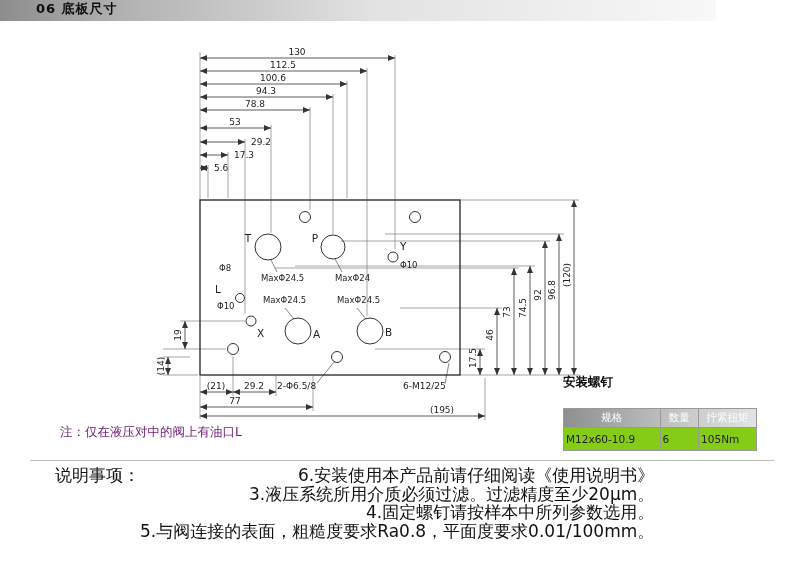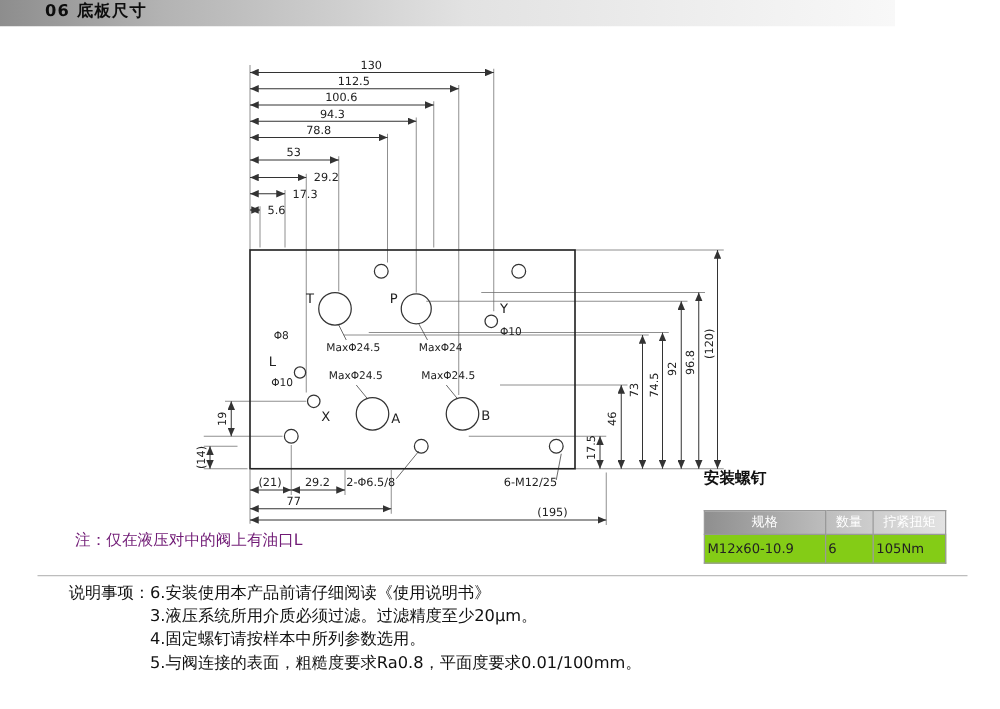--- a/index.html
+++ b/index.html
@@ -34,21 +34,21 @@
     padding:2px 3px; border:1px solid #999; background:transparent;
   }
   .screw-table td {
     font-size:10.5px; text-align:left; padding:5px 2px;
     border:1px solid #999; color:#222; background:#84cc16;
   }
   .col-spec { width:50%;text-align:center; } .col-qty { width:20%; } .col-torque { width:30%; }
 
   .divider { position:absolute; left:30px; top:460px; width:744px; border-top:1px solid #bdbdbd; }
 
-  .notes { position:absolute; left:55px; top:466px; display:flex; font-size:13px; line-height:18.6px; color:#111; }
+  .notes { position:absolute; left:55px; top:466px; display:flex; font-size:17px; line-height:18.6px; color:#111;text-align:right; }
   .notes-label { white-space:nowrap; }
   .notes-items div { white-space:nowrap; }
 </style>
 </head>
 <body>
 
 <div class="page">
 
   <div class="header-bar">
     <span class="header-title">06 底板尺寸</span>

